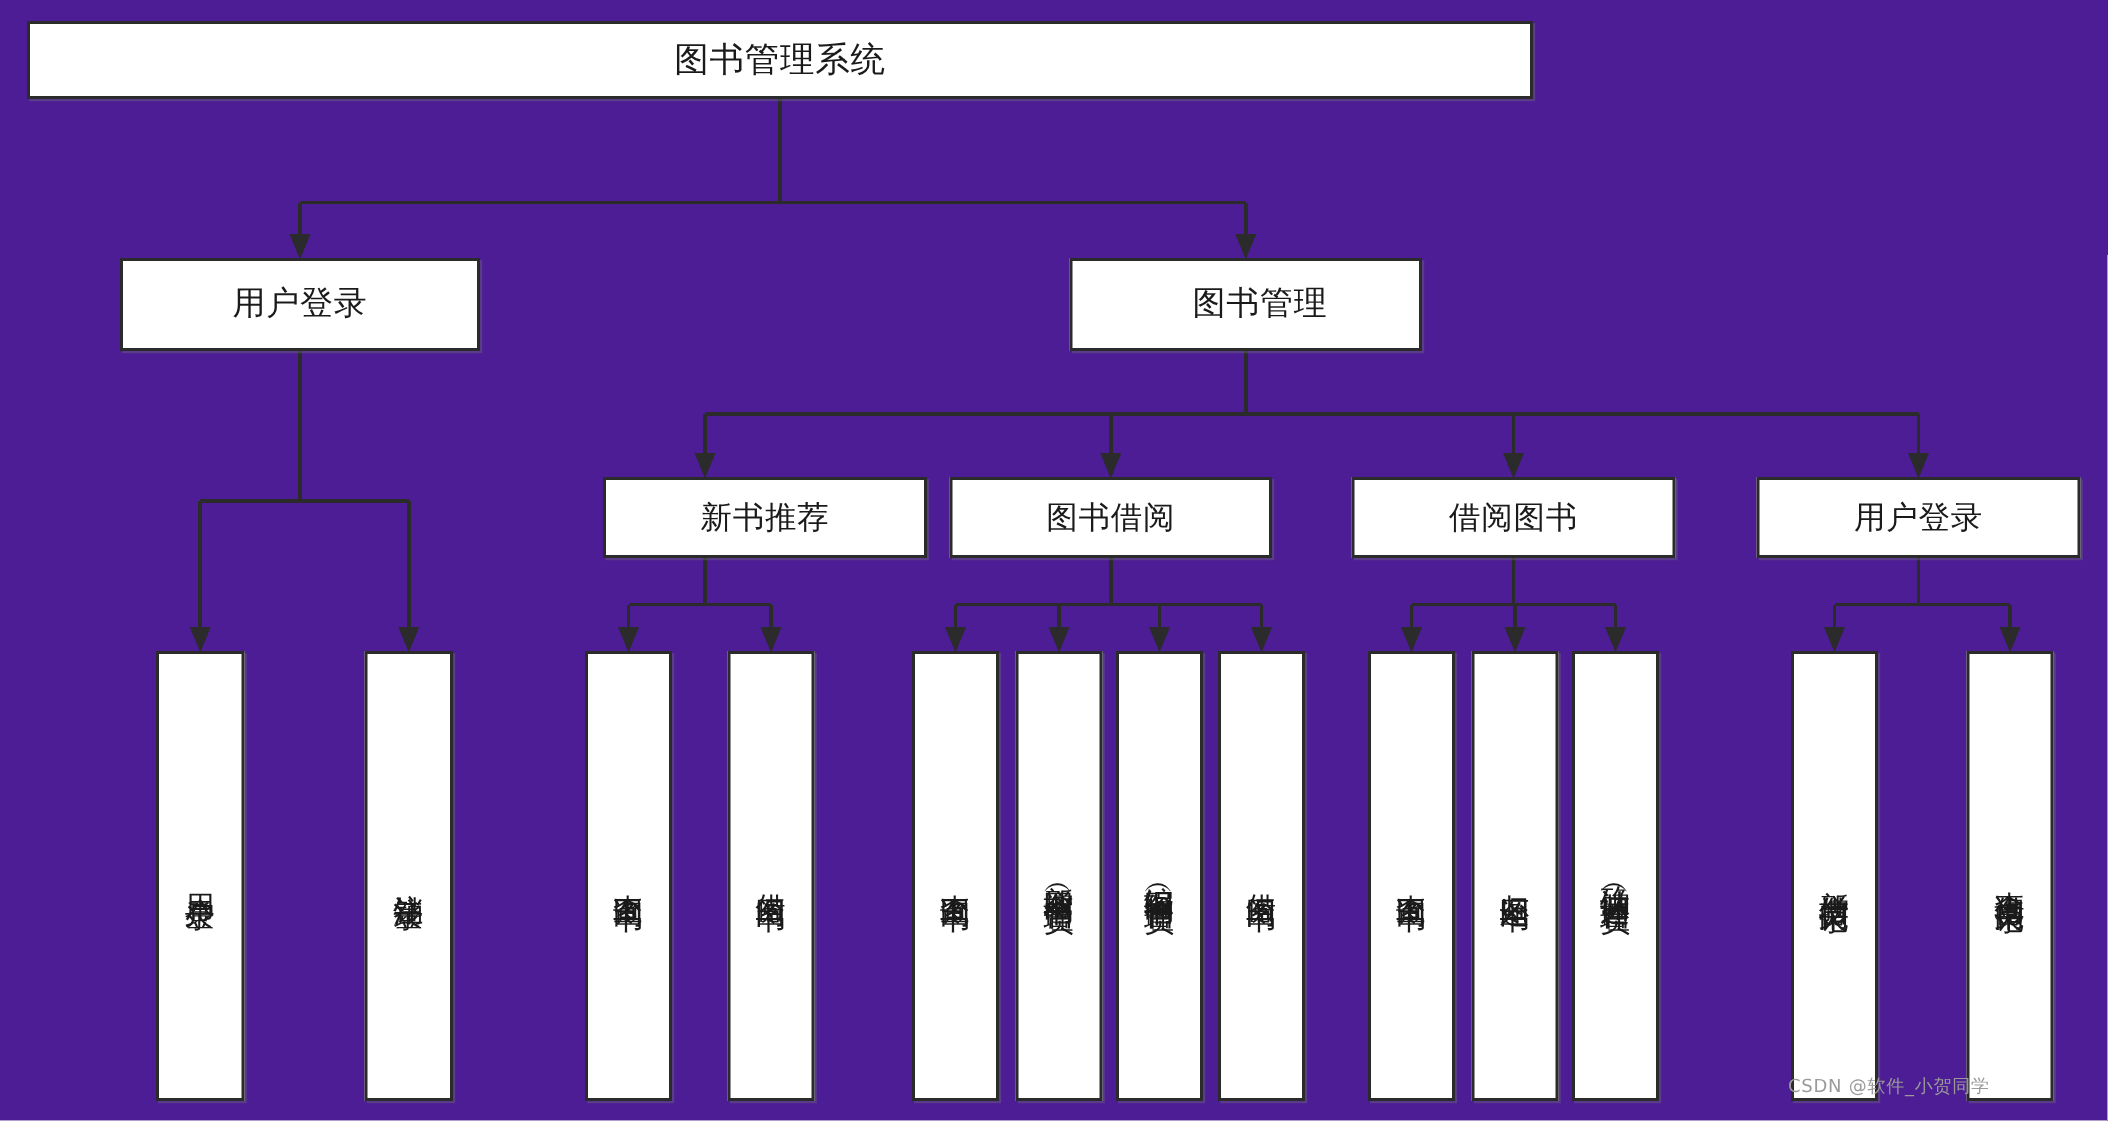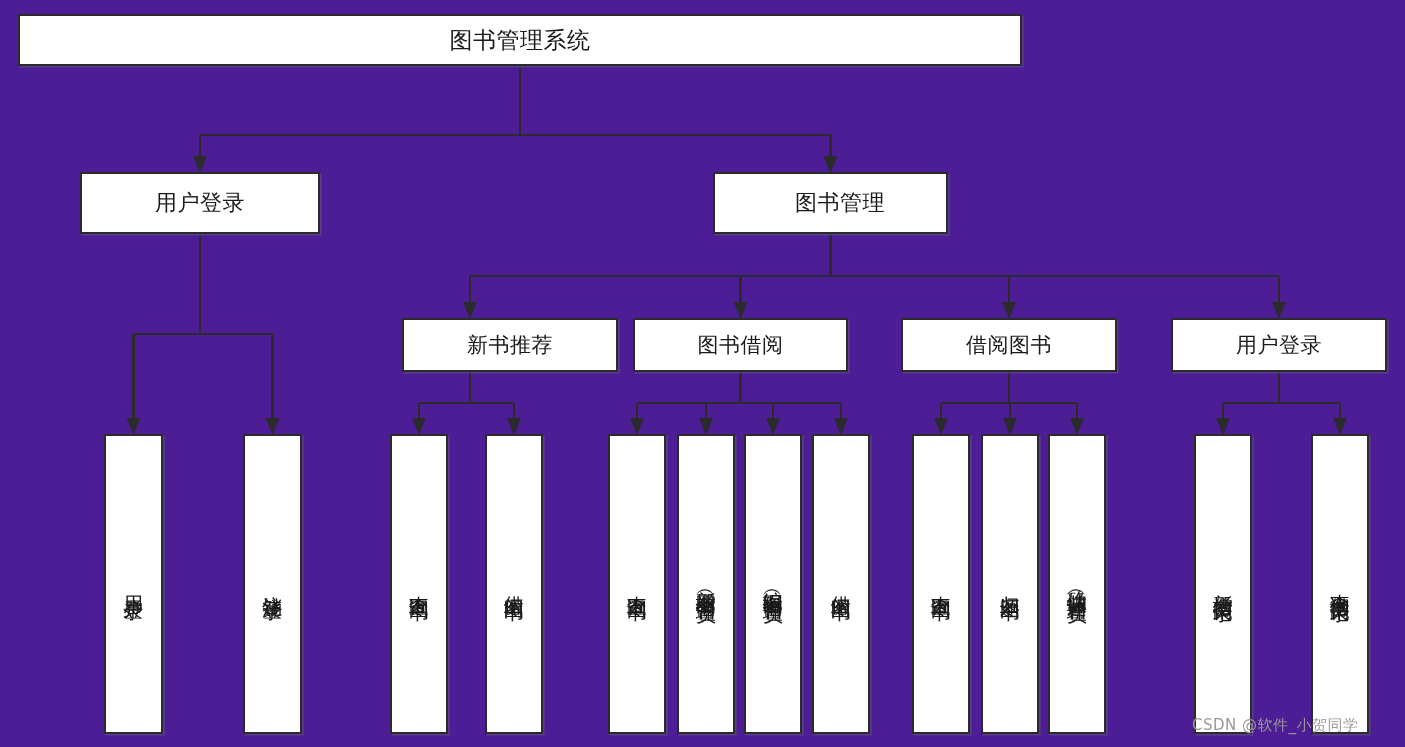--- a/index.html
+++ b/index.html
@@ -52,21 +52,21 @@
     letter-spacing: 2px;
     line-height: 1.12;
   }
   .node.root { font-size: 23px; }
   .node.level2 { font-size: 22px; }
   .node.level3 { font-size: 21px; }
   .node.leaf  { font-size: 20px; }
   .watermark {
     position: absolute;
     color: #9a9a9a;
-    font-size: 15px;
+    font-size: 12px;
     white-space: nowrap;
     letter-spacing: 0.5px;
   }
 </style>
 </head>
 <body>
 
 <div id="canvas">
   <svg id="wires" viewBox="0 0 1405 747">
       <line x1="520" y1="66" x2="520" y2="135" stroke="#2b2b2b" stroke-width="2.6" shape-rendering="crispEdges"></line>

